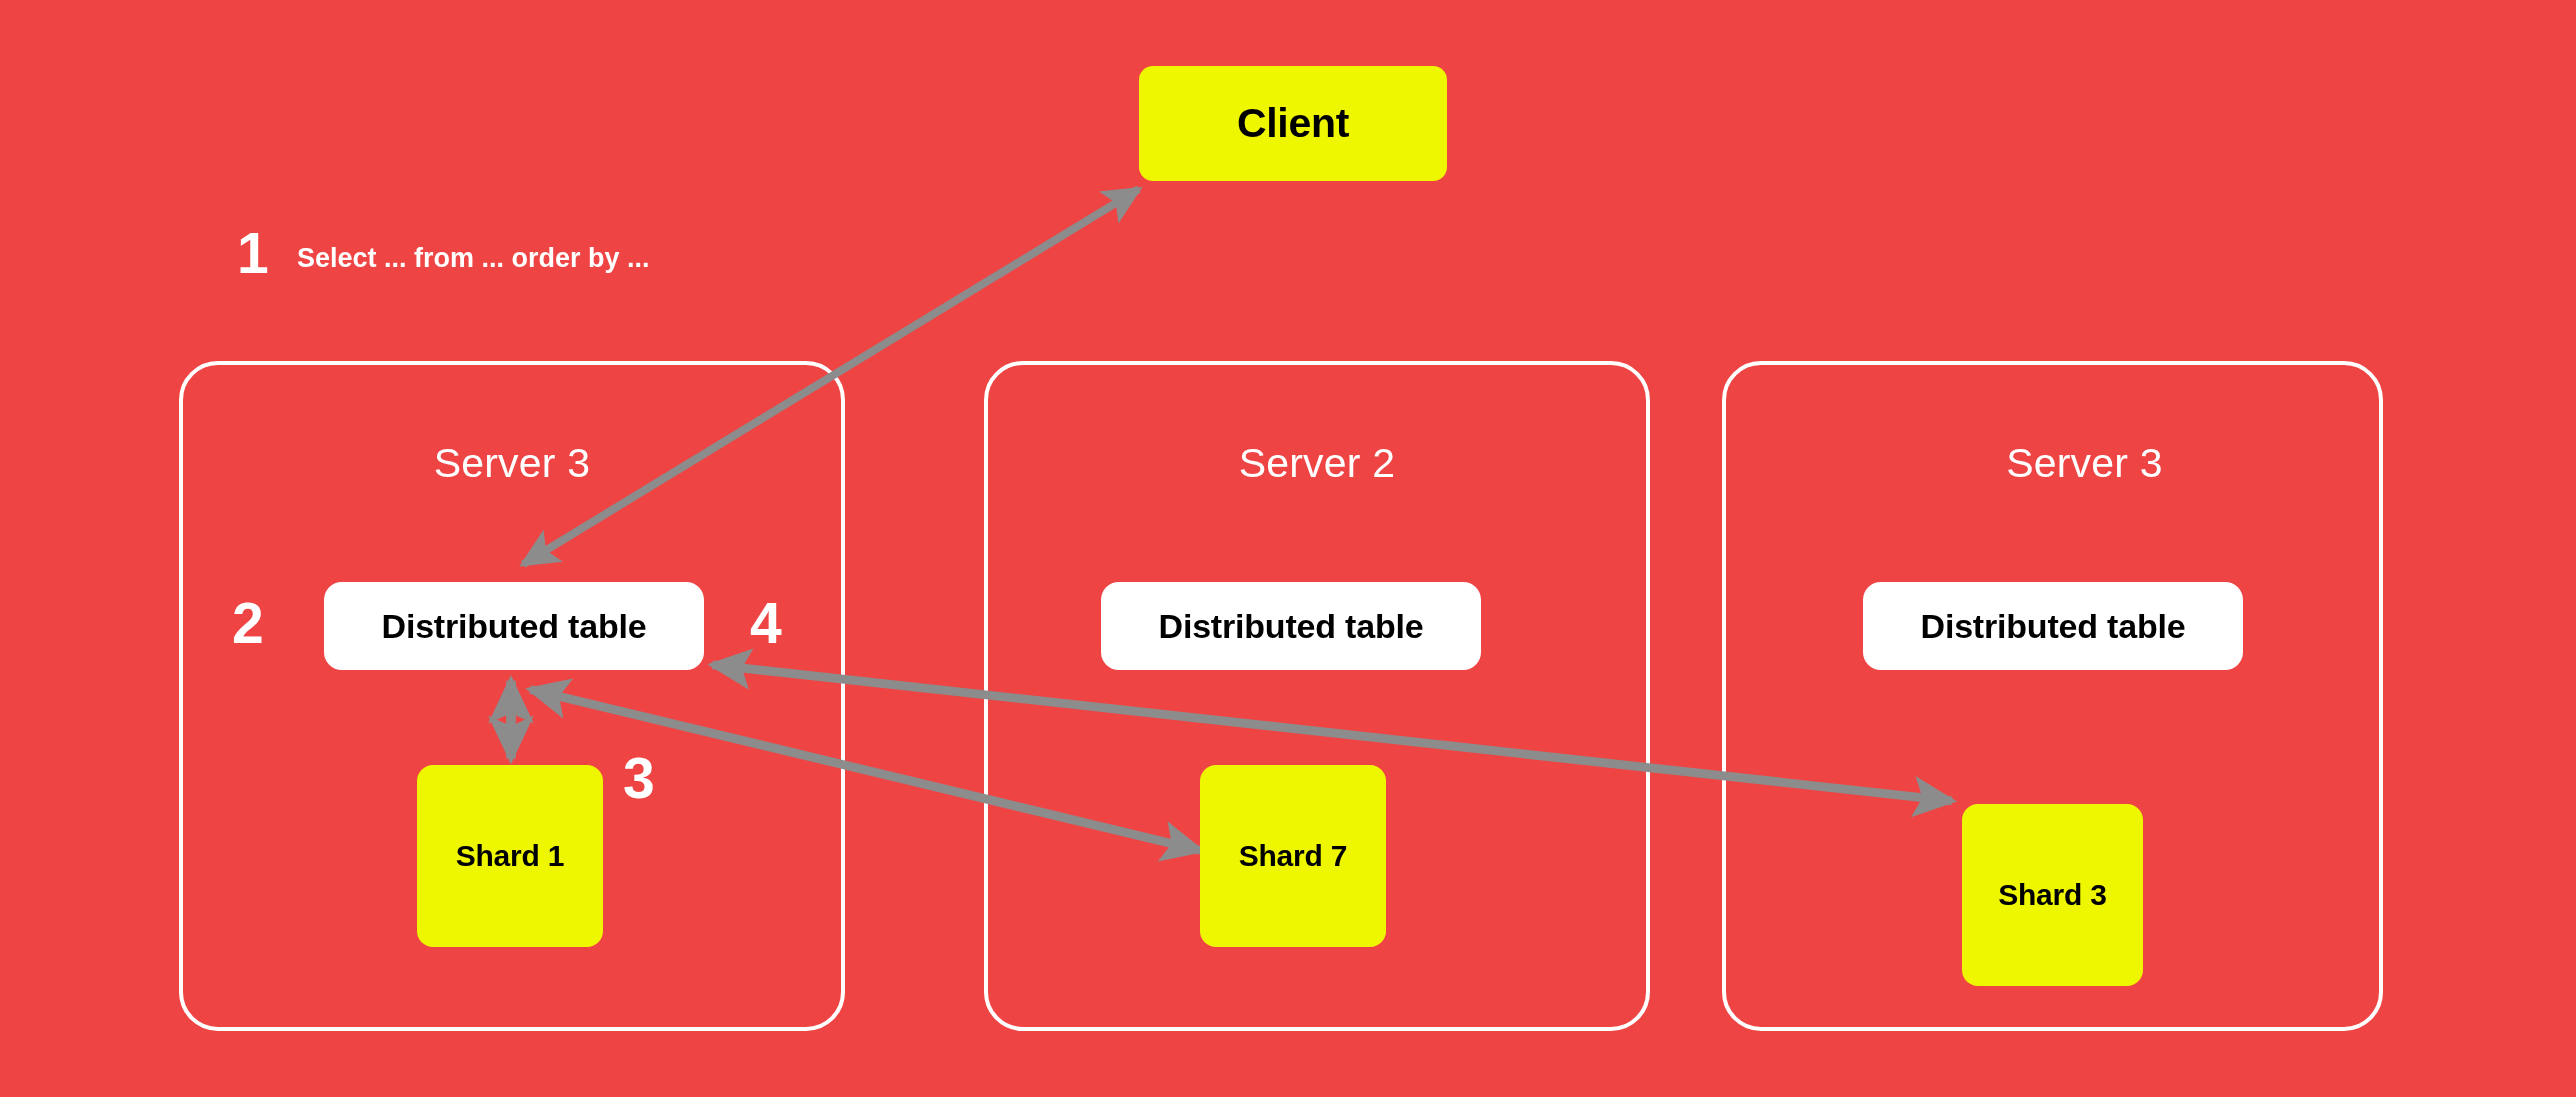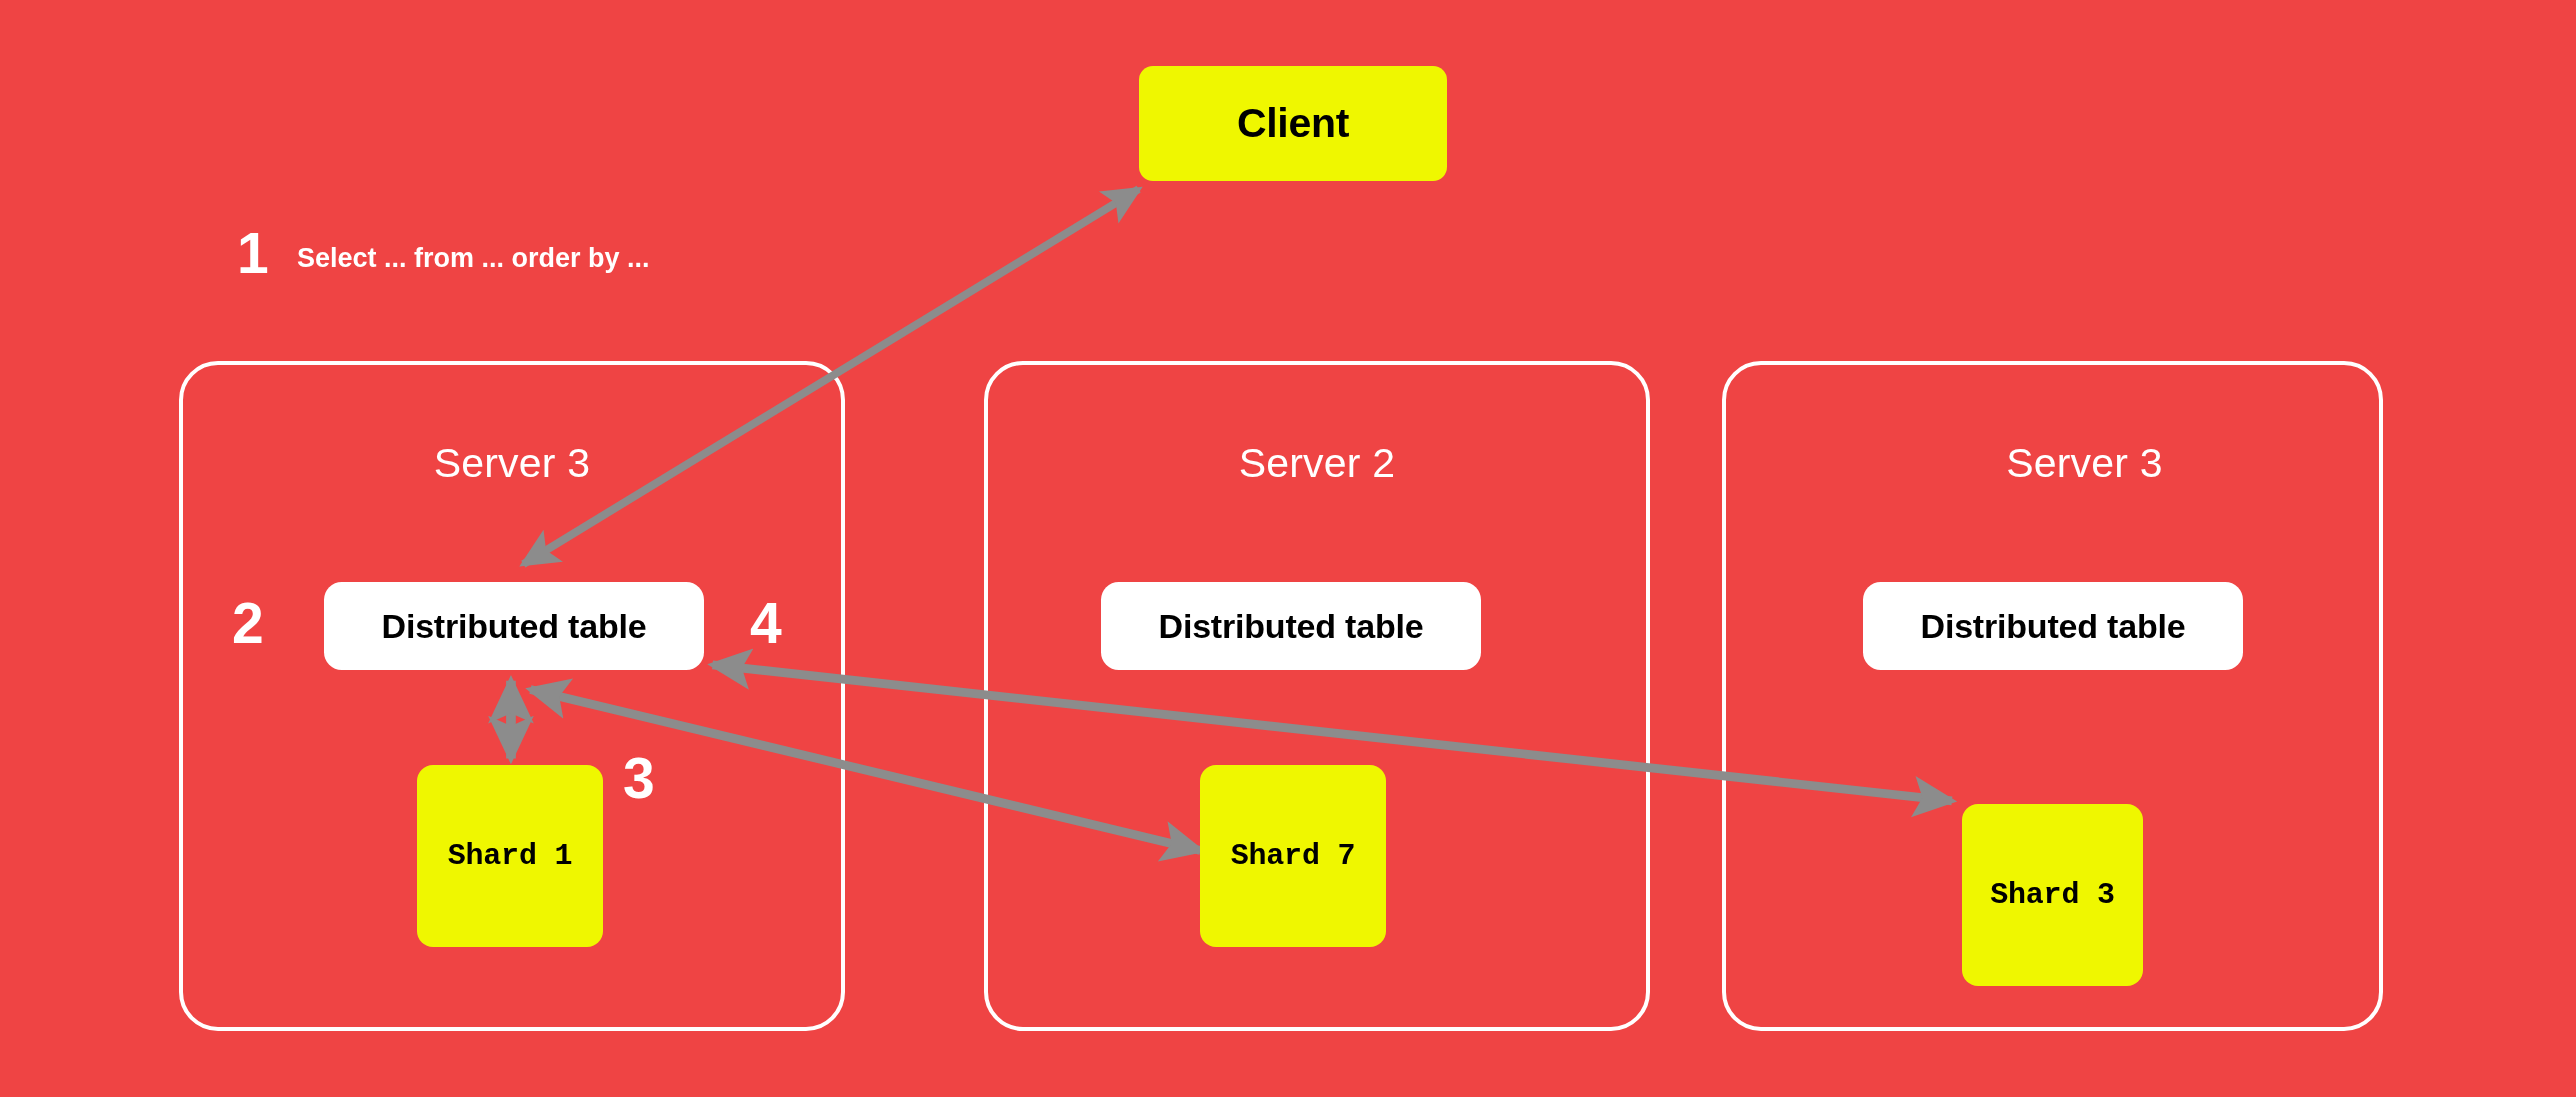--- a/index.html
+++ b/index.html
@@ -78,21 +78,20 @@
   .dist-box .node-label {
     color: #000000;
     font-size: 34px;
     font-weight: 700;
     letter-spacing: -0.2px;
   }
 
   .shard-box {
     background: #eff700;
     border-radius: 16px;
-    font-family: Liberation Mono, monospace;
   }
   .shard-box .node-label {
     color: #000000;
     font-size: 30px;
     font-weight: 700;
     letter-spacing: -0.2px;
   }
 
   
   .step-num {

